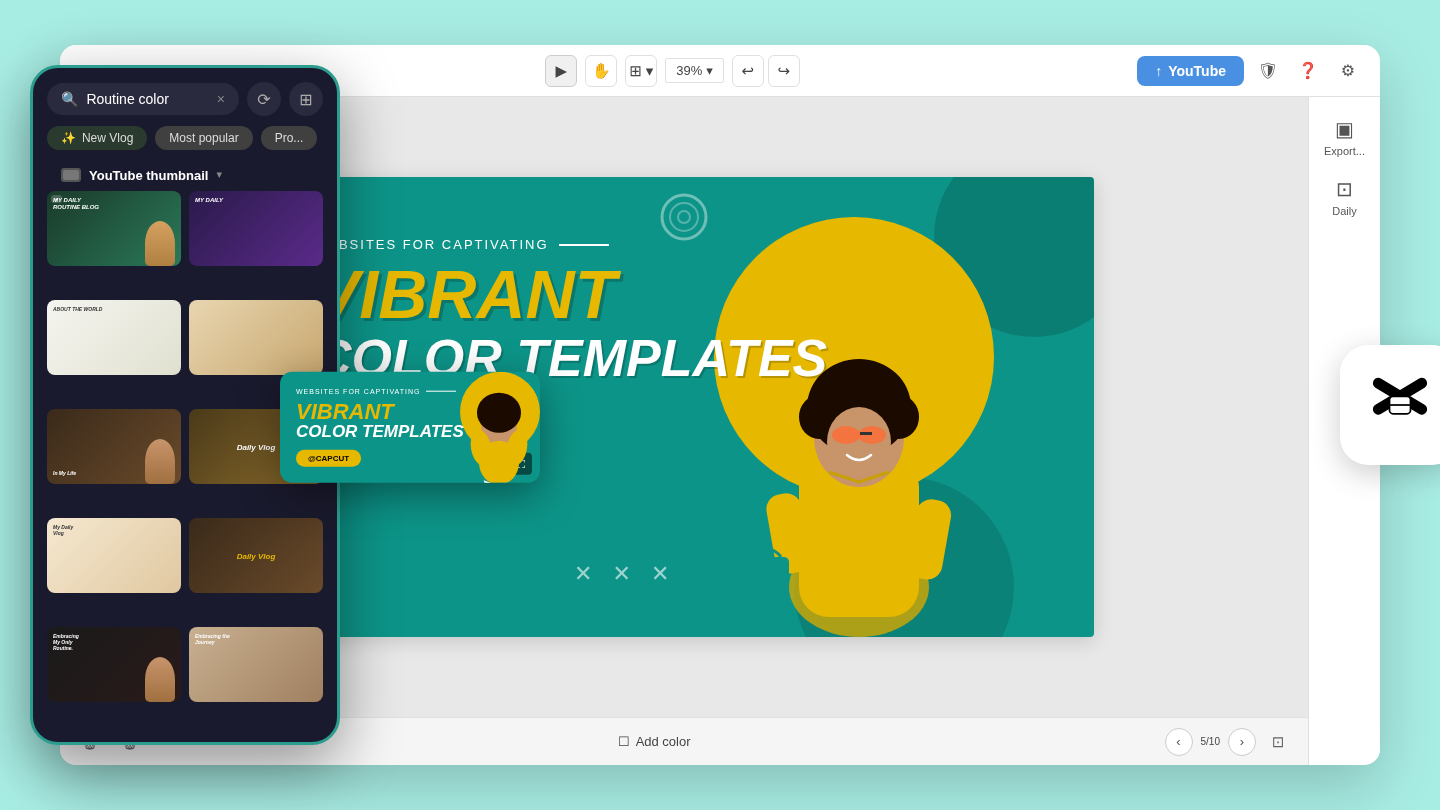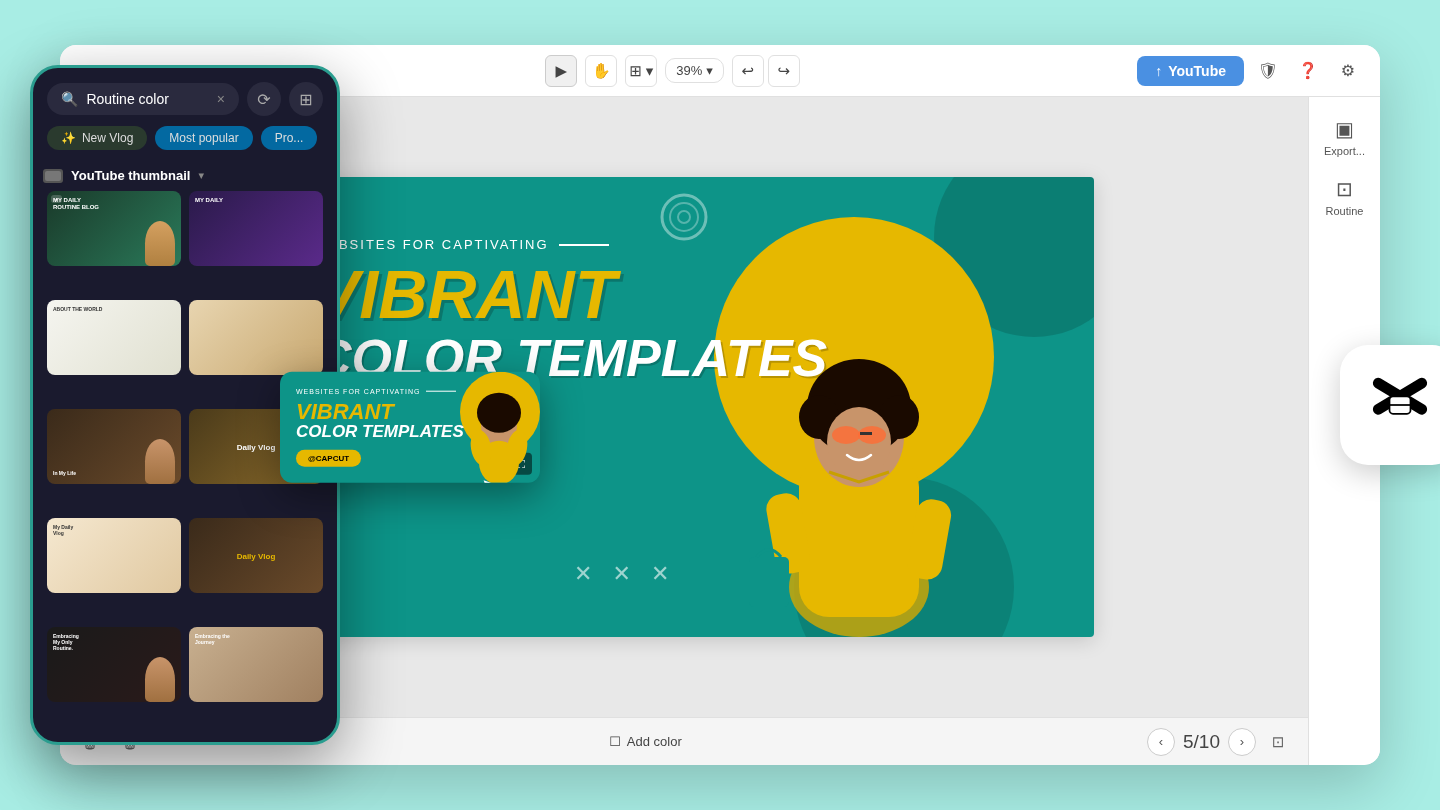--- a/index.html
+++ b/index.html
@@ -81,21 +81,21 @@
       cursor: pointer;
       font-size: 15px;
       color: #444;
     }
     .tool-btn.active { background: #f0f0f0; border-color: #ccc; }
     .zoom-btn {
       display: flex;
       align-items: flex-start;
       gap: 4px;
       padding: 4px 10px;
-      border-radius: 10px;
+      border-radius: 2px;
       border: 1px solid #e0e0e0;
       background: #fff;
       cursor: pointer;
       font-size: 13px;
       color: #444;
     }
     .undo-redo {
       display: flex;
       gap: 4px;
     }
@@ -335,21 +335,21 @@
       border-radius: 50%;
       border: 1px solid #ccc;
       background: #fff;
       display: flex;
       align-items: center;
       justify-content: center;
       cursor: pointer;
       font-size: 13px;
       color: #555;
     }
-    .page-info { font-size: 19px; color: #444; font-weight: 500; }
+    .page-info { font-size: 10px; color: #444; font-weight: 500; }
     .footer-icon-btn {
       width: 28px;
       height: 28px;
       border: none;
       background: transparent;
       cursor: pointer;
       font-size: 15px;
       color: #666;
       display: flex;
       align-items: center;
@@ -411,39 +411,38 @@
     }
 
     .filter-tags {
       display: flex;
       gap: 8px;
       padding: 0 14px 10px;
       overflow-x: hidden;
       flex-shrink: 0;
     }
     .filter-tag {
-      background: #0369a1;
+      background: #404040;
       color: #ddd;
       padding: 5px 14px;
       border-radius: 16px;
       font-size: 12px;
       cursor: pointer;
       white-space: nowrap;
       display: flex;
       align-items: center;
       gap: 6px;
     }
     .filter-tag .tag-icon { font-size: 12px; }
     .filter-tag:first-child { background: #2a3a2e; }
 
     .category-header {
       display: flex;
-      align-items: center;
       gap: 8px;
-      padding: 8px 10px;
+      padding: 8px 28px;
       flex-shrink: 0;
     }
     .category-icon {
       width: 20px;
       height: 14px;
       background: #555;
       border-radius: 3px;
       display: flex;
       align-items: center;
       justify-content: center;
@@ -455,20 +454,21 @@
     }
     .category-chevron { color: #888; font-size: 11px; }
 
     .template-grid {
       flex: 1;
       overflow-y: auto;
       padding: 0 14px 14px;
       display: grid;
       grid-template-columns: 1fr 1fr;
       gap: 8px;
+      font-style: italic;
     }
     .template-grid::-webkit-scrollbar { width: 4px; }
     .template-grid::-webkit-scrollbar-track { background: transparent; }
     .template-grid::-webkit-scrollbar-thumb { background: #444; border-radius: 2px; }
 
     .template-thumb {
       border-radius: 8px;
       overflow: hidden;
       cursor: pointer;
       position: relative;
@@ -755,21 +755,21 @@
       </div>
     </div>
 
     <div class="right-panel">
       <div class="panel-item">
         <span class="panel-item-icon">▣</span>
         <span>Export...</span>
       </div>
       <div class="panel-item">
         <span class="panel-item-icon">⊡</span>
-        <span>Routine</span>
+        <span>Daily</span>
       </div>
     </div>
   </div>
 </div>
 
 <div class="sidebar-phone">
 
   <div class="sidebar-search">
     <div class="search-box">
       <span class="search-icon">🔍</span>

